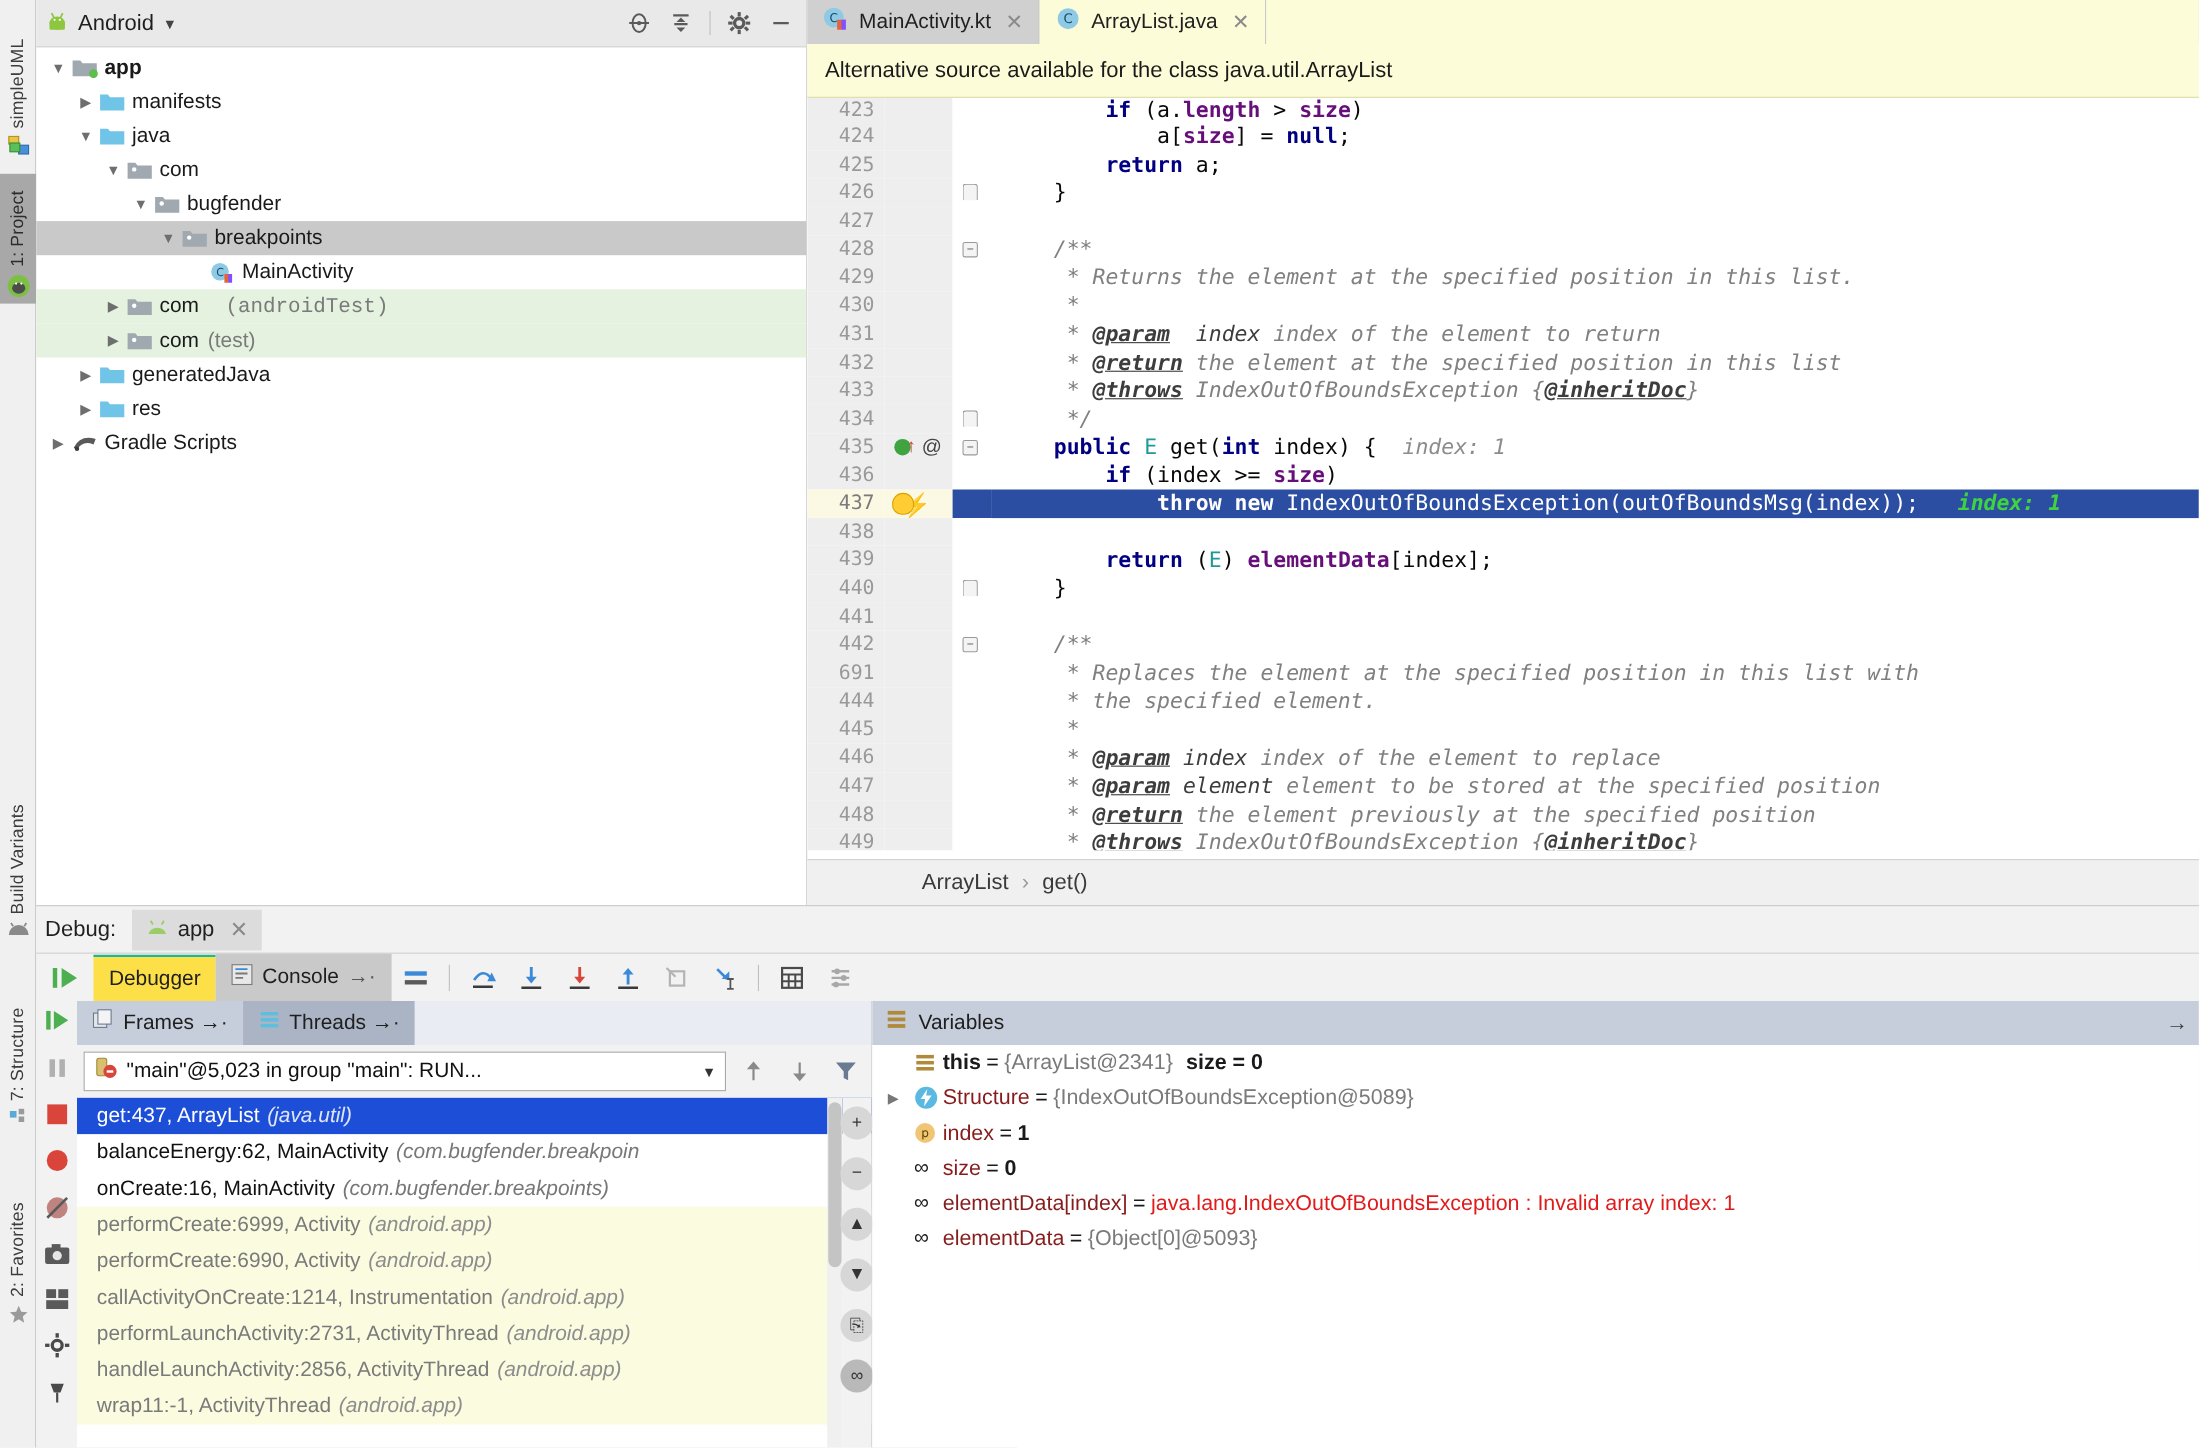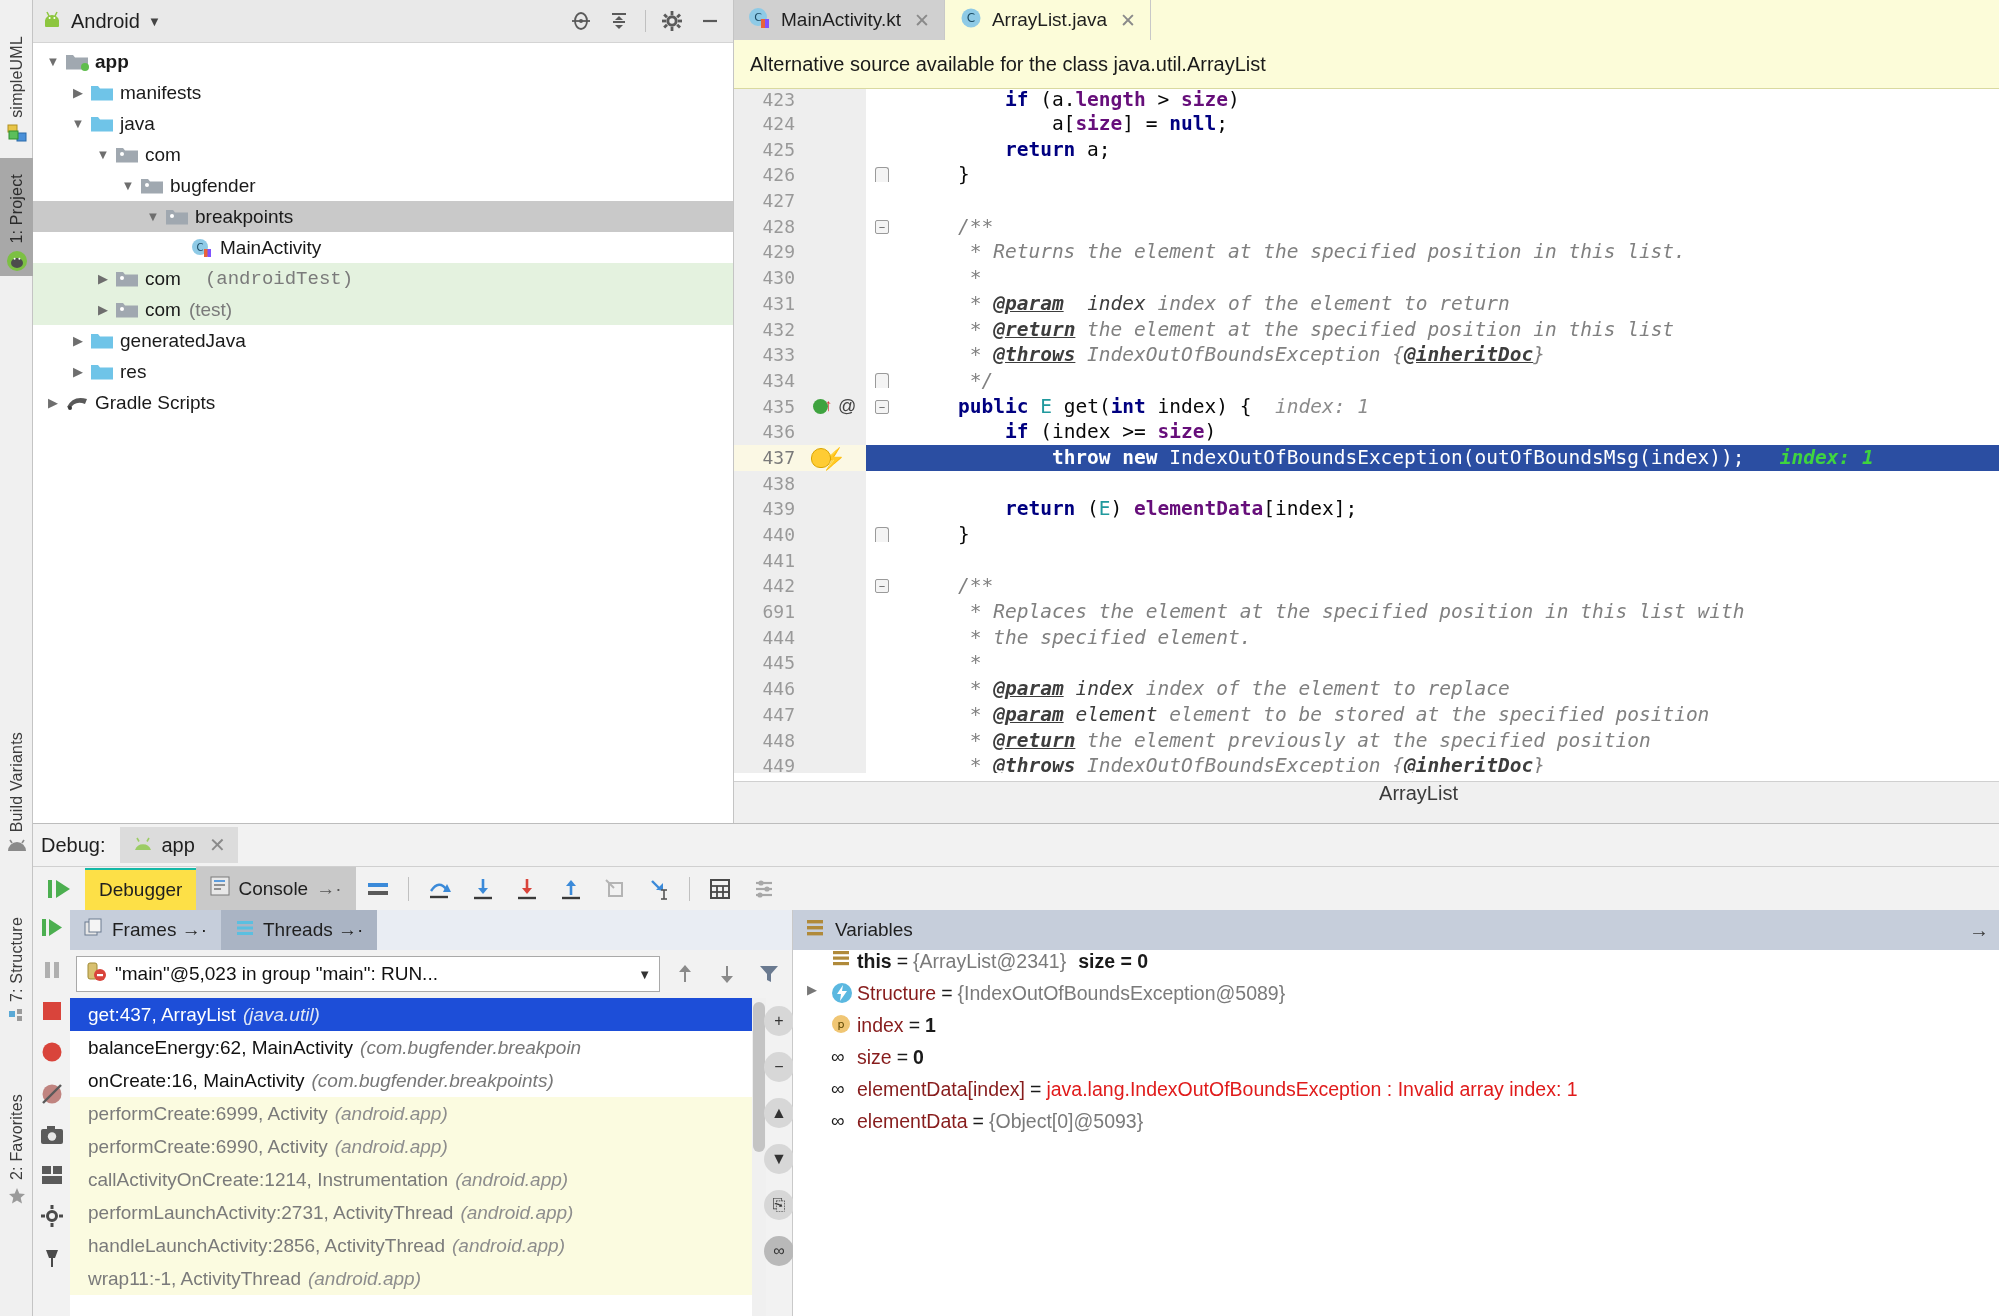--- a/index.html
+++ b/index.html
@@ -132,21 +132,21 @@
   .bolt { position: absolute; left: 16px; top: 2px; font-size: 21px; color: #e03030; }
   .bulb {
     position:absolute; left: 7px; top: 3px; width: 20px; height: 20px;
     border-radius: 50% 50% 45% 45%; background: #ffcc33; border: 1px solid #d9a400;
   }
 
   .breadcrumb {
     position:absolute; left:0; bottom:0; width: 100%; height: 42px;
     background: #f0f0f0; border-top: 1px solid #d0d0d0;
     display: flex; align-items: center; padding-left: 104px; gap: 12px;
-    font-size: 20px; color: #3a3a3a; flex-direction: column;
+    font-size: 20px; color: #3a3a3a;
   }
   .bc-sep { color: #9a9a9a; }
 
   
   .debug-panel {
     position: absolute; left: 33px; top: 823px; right: 0; bottom: 0;
     background: #f2f2f2; border-top: 1px solid #bdbdbd;
   }
   .debug-title {
     height: 42px; display: flex; align-items: center; padding-left: 8px; gap: 4px;
@@ -214,21 +214,21 @@
     background: #f2f2f2; display:flex; flex-direction:column; align-items:center; padding-top: 8px; gap: 16px;
   }
 
   .vars-col { flex: 1; background: #ffffff; position: relative; }
   .vars-head {
     height: 40px; background: #c6cedb; display:flex; align-items:center;
     padding-left: 12px; gap: 10px; font-size: 19px; color: #1f1f1f;
   }
   .vars-head .arrow-right { margin-left: auto; margin-right: 10px; color: #3a3a3a; font-size: 20px; }
   .var-row {
-    height: 32px; display:flex; align-items:flex-start; padding-left: 14px;
+    height: 32px; display:flex; align-items:center; padding-left: 14px;
     font-size: 19.5px; white-space: nowrap; cursor: default;
   }
   .var-tw { width: 24px; flex:0 0 24px; color:#777; font-size: 13px; }
   .var-ico { width: 26px; flex:0 0 26px; display:flex; align-items:center; justify-content:flex-start; }
   .vname { color: #871c1c; }
   .vname.blackish { color: #1a1a1a; font-weight: bold;}
   .veq { color: #1a1a1a; margin: 0 5px; }
   .vval { color: #7a7a7a; }
   .vval.red { color: #e01b1b; }
   .vval.black { color: #1a1a1a; font-weight: bold; }

